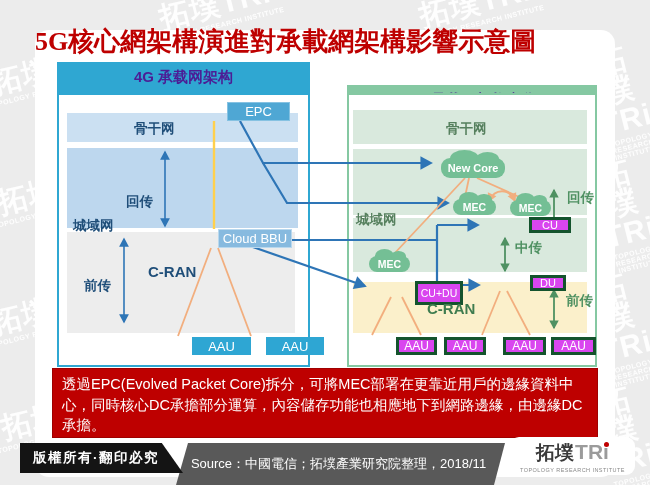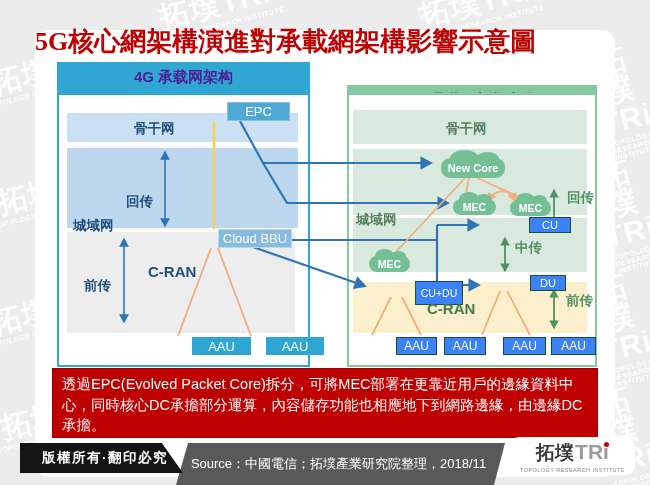--- a/index.html
+++ b/index.html
@@ -44,21 +44,21 @@
   .co{stroke:#F2AE7E;stroke-width:1.8;fill:none;}
   .cg{stroke:#4F9162;stroke-width:1.8;fill:none;}
   .cy{stroke:#FFD04D;stroke-width:2.4;fill:none;}
   
   .nb{position:absolute;z-index:4;display:flex;align-items:center;justify-content:center;
       color:#fff;font-weight:normal;box-sizing:border-box;margin-left:44px;}
   #epc{left:183px;top:102px;width:63px;height:19px;background:#4FA7D4;font-size:13px;border:1px solid #86C2E2;}
   #bbu{left:174px;top:229px;width:74px;height:19px;background:#87BADF;font-size:13px;border:1px solid #B9D8EE;}
   #aau-l1{left:148px;top:337px;width:59px;height:18px;background:#2EA6D3;font-size:13px;}
   #aau-l2{left:222px;top:337px;width:58px;height:18px;background:#2EA6D3;font-size:13px;}
-  .gb{background:#3b82f6;border:1px solid #14532d;}
+  .gb{background:#d946ef;border:3px solid #14532d;}
   #cu{left:485px;top:217px;width:42px;height:16px;font-size:11px;}
   #du{left:486px;top:275px;width:36px;height:16px;font-size:11px;}
   #cudu{left:371px;top:281px;width:48px;height:24px;font-size:10.5px;}
   #aau-r1{left:352px;top:337px;width:41px;height:18px;font-size:12px;}
   #aau-r2{left:400px;top:337px;width:42px;height:18px;font-size:12px;}
   #aau-r3{left:459px;top:337px;width:43px;height:18px;font-size:12px;}
   #aau-r4{left:507px;top:337px;width:45px;height:18px;font-size:12px;}
   
   .cloud{position:absolute;z-index:4;background:#74BF95;border-radius:9px;display:flex;
          align-items:center;justify-content:center;color:#fff;font-weight:bold;}
@@ -85,21 +85,21 @@
   #l5-midhaul{left:515px;top:239px;}
   #l5-cran{left:427px;top:300px;font-size:15px;color:#3E7C4F;}
   #l5-fronthaul{left:566px;top:292px;}
   
   #note{position:absolute;left:52px;top:368px;width:546px;height:70px;z-index:4;
         background:#BE0000;border:1px solid #9E0000;box-sizing:border-box;color:#fff;
         font-size:14.5px;line-height:1.42;padding:5px 9px;}
   
   #copyright{position:absolute;left:20px;top:443px;width:163px;height:30px;z-index:4;
         background:#141414;clip-path:polygon(0 0,87% 0,100% 100%,0 100%);color:#fff;
-        display:flex;align-items:center;padding-left:22px;box-sizing:border-box;
+        display:flex;align-items:center;padding-left:13px;box-sizing:border-box;
         font-size:13.5px;font-weight:bold;letter-spacing:1.5px;}
   #source{position:absolute;left:172px;top:443px;width:333px;height:42px;z-index:3;
         background:#595959;clip-path:polygon(16px 0,100% 0,calc(100% - 11px) 100%,4px 100%);
         color:#fff;display:flex;align-items:center;justify-content:center;font-size:13px;}
   #logo-panel{position:absolute;left:510px;top:437px;width:125px;height:38px;z-index:5;
         background:#fff;border-radius:9px;display:flex;flex-direction:column;
         align-items:center;justify-content:center;}
   .logo-row{display:flex;align-items:baseline;gap:1px;}
   #logo-cjk{font-size:19px;font-weight:900;color:#3A3A3A;}
   #logo-tri{font-size:21px;font-weight:bold;color:#9B9B9B;position:relative;line-height:1;}

